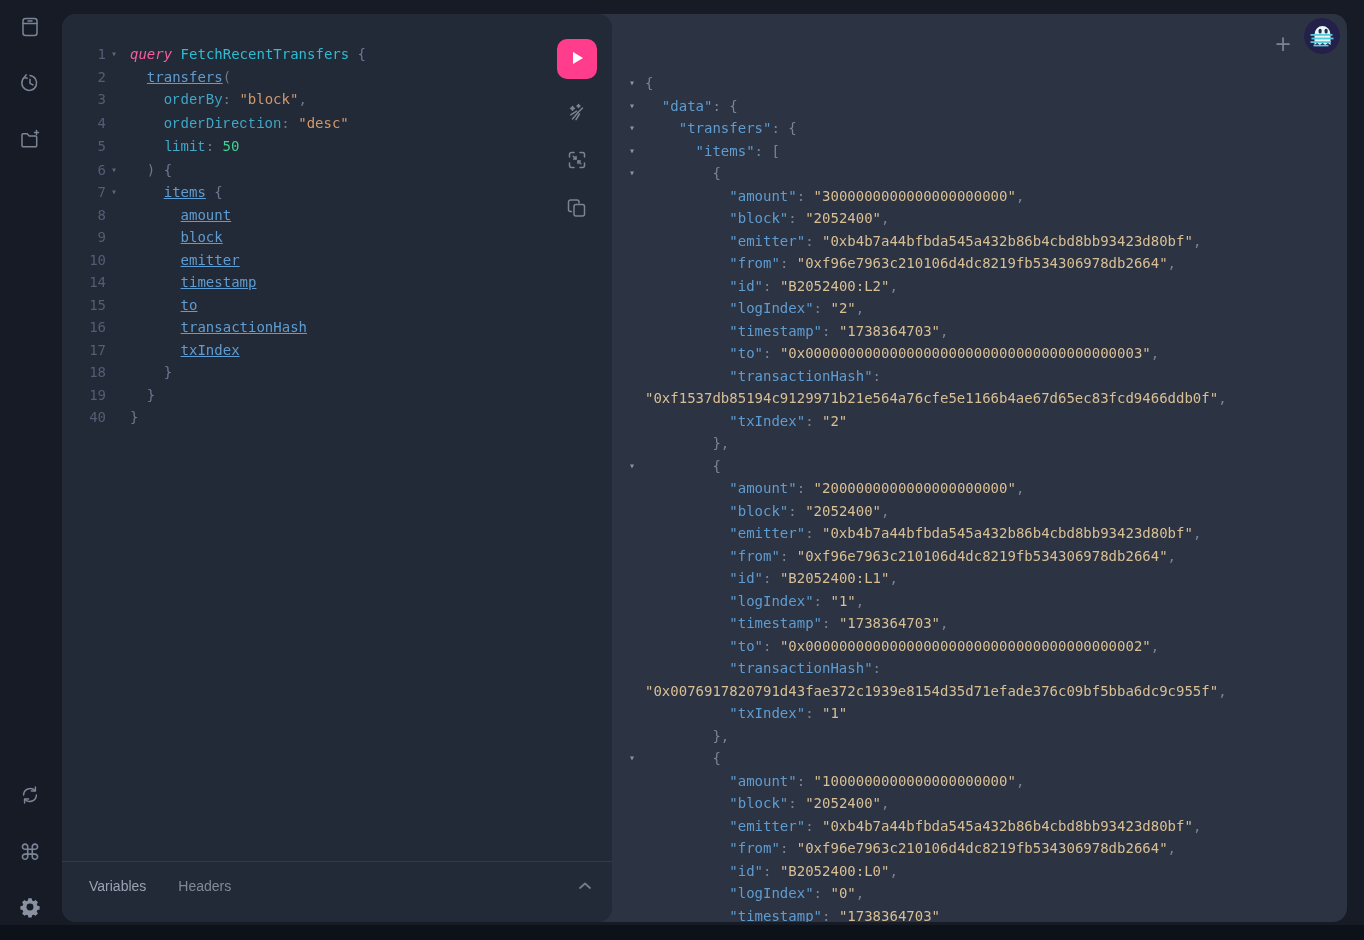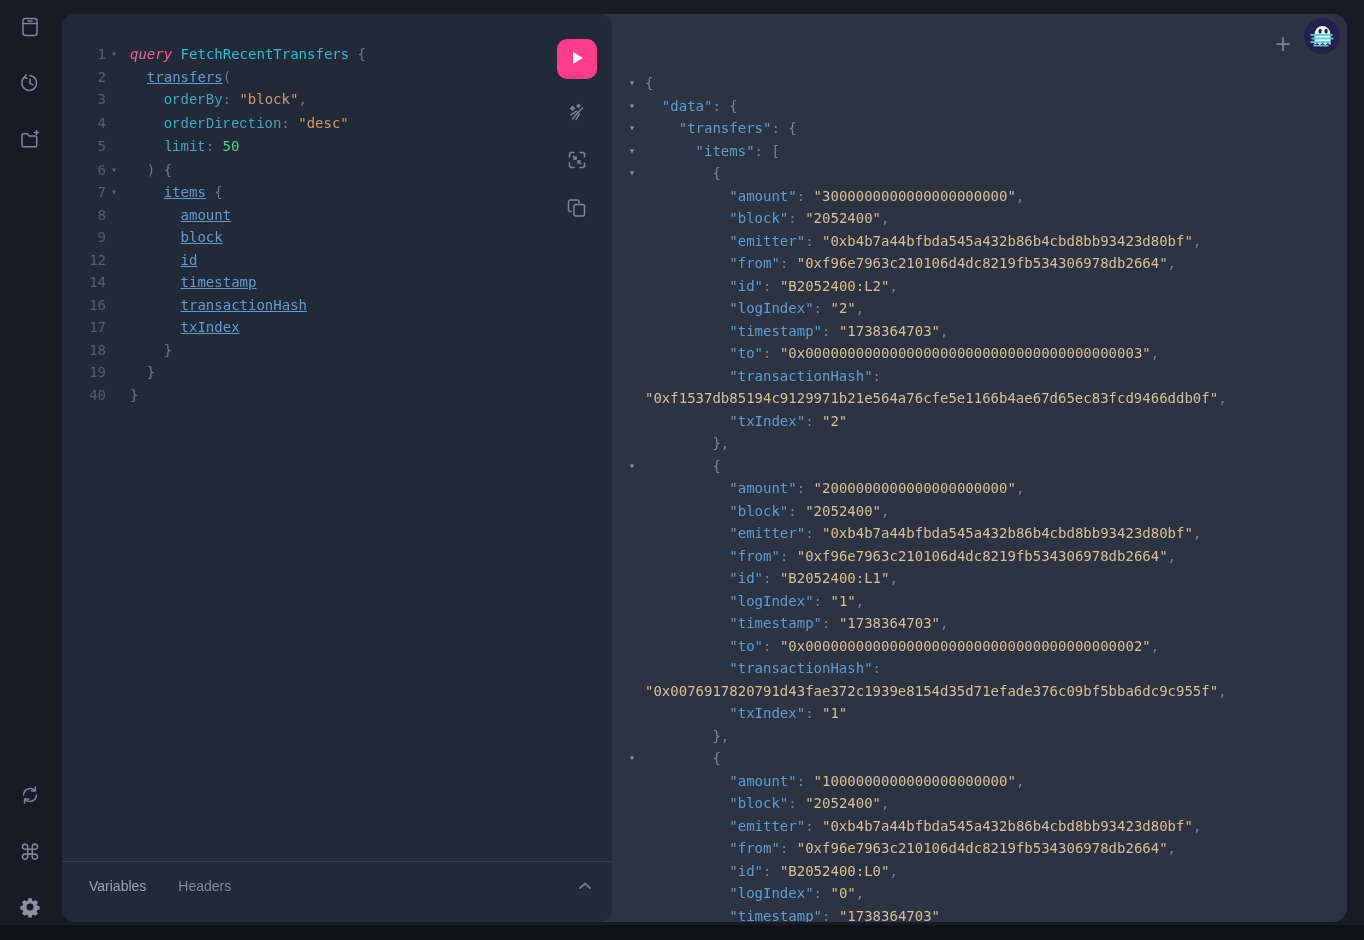--- a/index.html
+++ b/index.html
@@ -196,28 +196,33 @@
             <span class="e-num">8</span>
             <span class="e-fold"></span>
             <span class="e-code"><span class="c-pln">      </span><span class="c-prop">amount</span></span>
           </div>
           <div class="e-row">
             <span class="e-num">9</span>
             <span class="e-fold"></span>
             <span class="e-code"><span class="c-pln">      </span><span class="c-prop">block</span></span>
           </div>
           <div class="e-row">
-            <span class="e-num">12</span>
-            <span class="e-fold"></span>
-            <span class="e-code"><span class="c-pln">      </span><span class="c-prop">id</span></span>
+            <span class="e-num">10</span>
+            <span class="e-fold"></span>
+            <span class="e-code"><span class="c-pln">      </span><span class="c-prop">emitter</span></span>
           </div>
           <div class="e-row">
             <span class="e-num">14</span>
             <span class="e-fold"></span>
             <span class="e-code"><span class="c-pln">      </span><span class="c-prop">timestamp</span></span>
+          </div>
+          <div class="e-row">
+            <span class="e-num">15</span>
+            <span class="e-fold"></span>
+            <span class="e-code"><span class="c-pln">      </span><span class="c-prop">to</span></span>
           </div>
           <div class="e-row">
             <span class="e-num">16</span>
             <span class="e-fold"></span>
             <span class="e-code"><span class="c-pln">      </span><span class="c-prop">transactionHash</span></span>
           </div>
           <div class="e-row">
             <span class="e-num">17</span>
             <span class="e-fold"></span>
             <span class="e-code"><span class="c-pln">      </span><span class="c-prop">txIndex</span></span>

